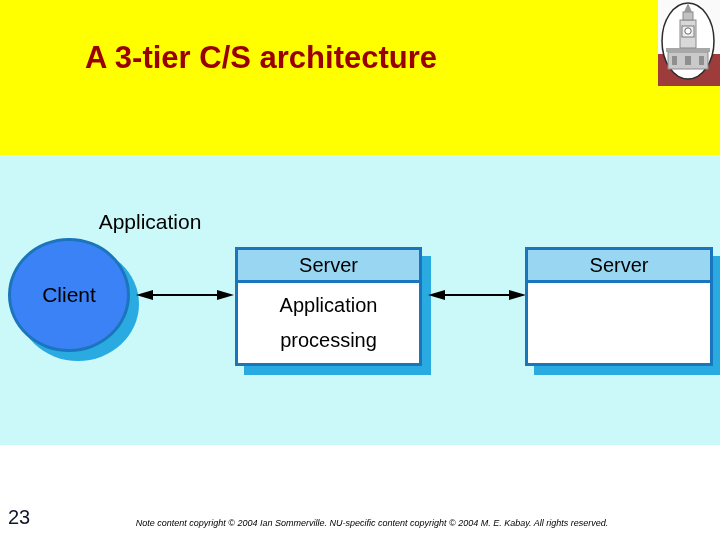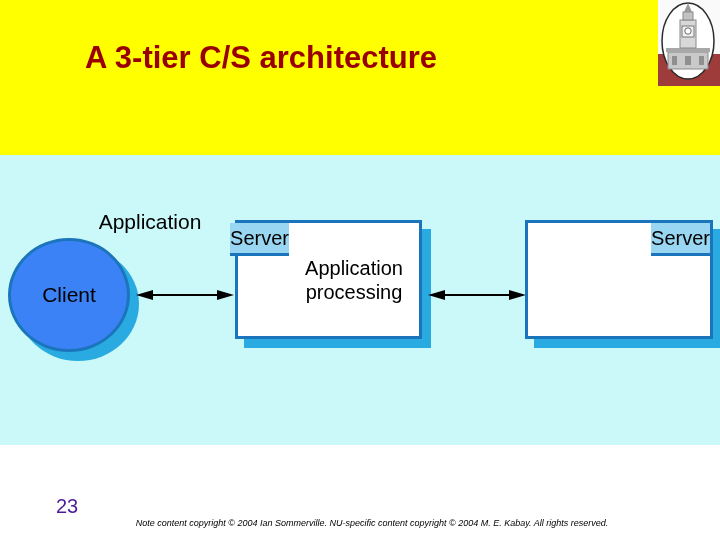--- a/index.html
+++ b/index.html
@@ -44,47 +44,47 @@
     border: 3px solid #1B75BC;
     border-radius: 50%;
     box-shadow: 9px 9px 0 0 #29ABE2;
     display: flex; align-items: center; justify-content: center;
   }
   .client-node span { font-size: 21px; color: #000; }
   .arrow { position: absolute; width: 100px; height: 16px; }
   .arrow1 { left: 135px; top: 287px; }
   .arrow2 { left: 427px; top: 287px; }
   .server-box {
-    position: absolute; top: 220px;
+    position: absolute; top: 247px;
     height: 119px;
     box-sizing: border-box;
     background: #FFFFFF;
     border: 3px solid #1B75BC;
     box-shadow: 9px 9px 0 0 #29ABE2;
-    display: flex; flex-direction: row; justify-content: flex-end;
+    display: flex; flex-direction: column;
   }
   .box1 { left: 235px; width: 187px; }
   .box2 { left: 525px; width: 188px; }
   .server-header {
     height: 30px; flex: 0 0 30px;
     background: #99D6F2;
     border-bottom: 3px solid #1B75BC;
     display: flex; align-items: center; justify-content: center;
     font-size: 20px; color: #000;
   }
   .server-body {
     flex: 1 1 auto;
     display: flex; align-items: center; justify-content: center;
     text-align: center;
-    font-size: 20px; line-height: 24px; color: #000;
+    font-size: 20px; line-height: 35px; color: #000;
   }
   .server-body .wrapbox { width: 130px; }
   .page-number {
-    position: absolute; left: 8px; top: 495px;
-    font-size: 20px; color: #4c1d95; margin-left: 48px;
+    position: absolute; left: 8px; top: 506px;
+    font-size: 20px; color: #0f172a;
   }
   .footer {
     position: absolute; left: 0; right: 0; top: 518px;
     text-align: center;
     font-size: 9px; font-style: italic; color: #000;
   }
 </style>
 </head>
 <body>
 

